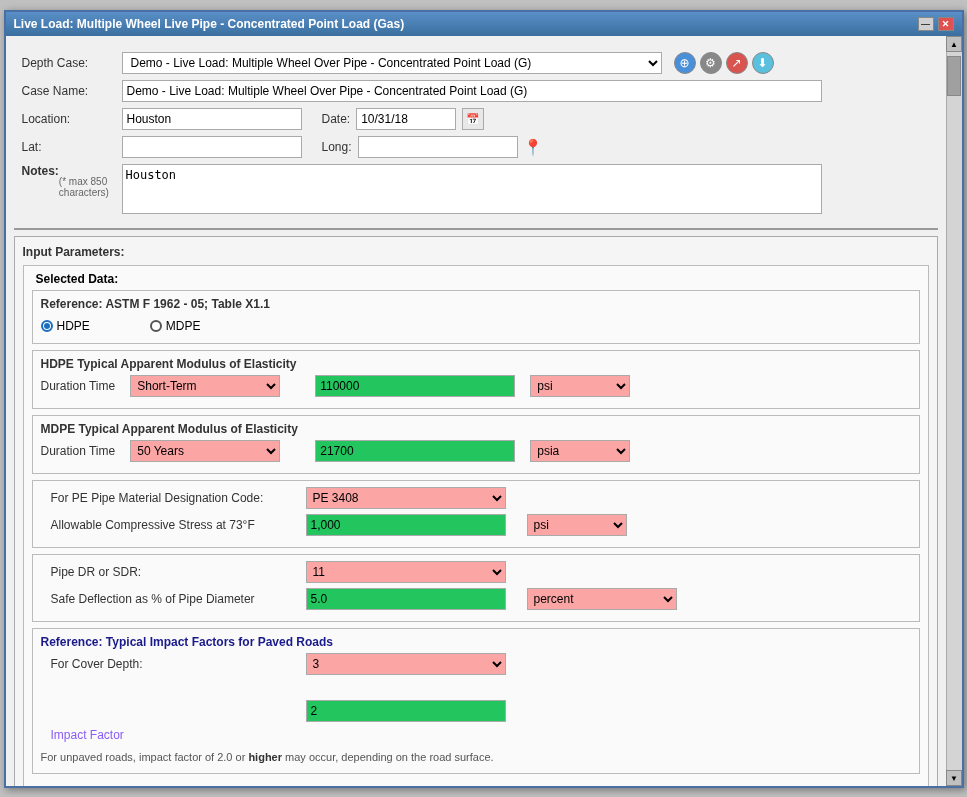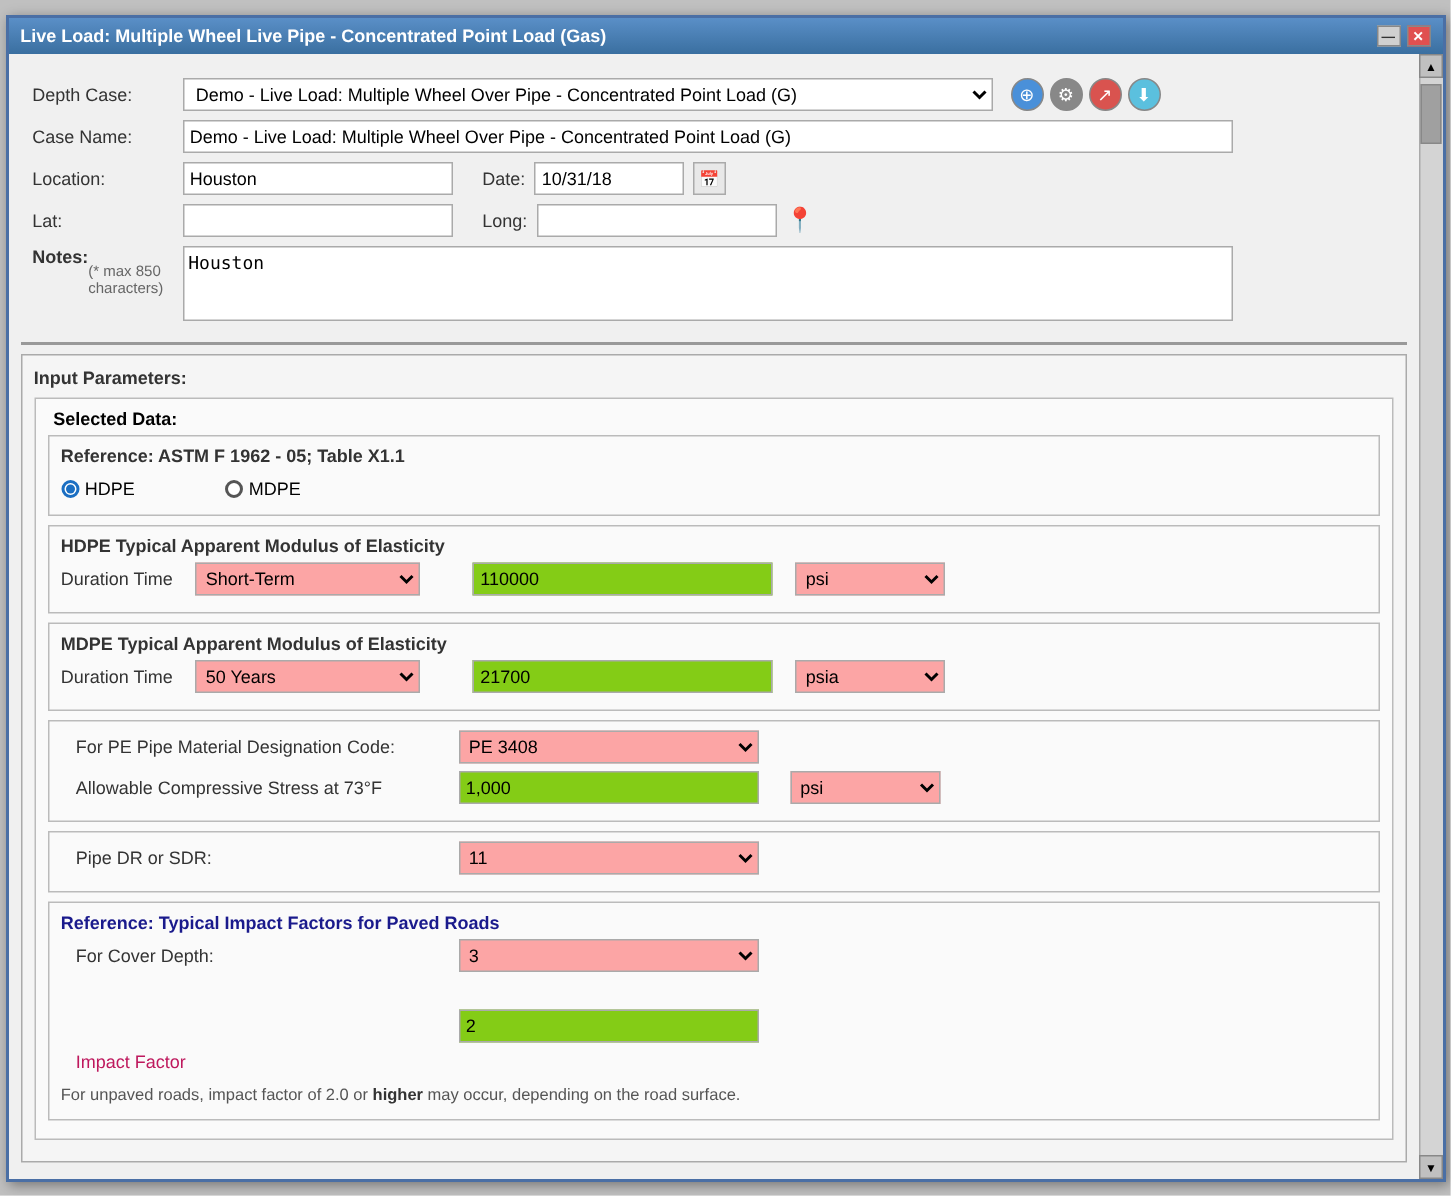--- a/index.html
+++ b/index.html
@@ -244,21 +244,21 @@
     .param-row {
       display: flex;
       align-items: center;
       margin-bottom: 5px;
       gap: 15px;
     }
     .param-input {
       width: 200px;
       height: 22px;
       border: 1px solid #aaa;
-      background: #84cc16;
+      background: #22c55e;
       padding: 2px 4px;
       font-size: 12px;
     }
     .param-select {
       height: 22px;
       border: 1px solid #aaa;
       background: #fca5a5;
       padding: 1px 2px;
       font-size: 12px;
       cursor: pointer;
@@ -271,21 +271,21 @@
       color: #333;
     }
 
     .sub-label {
       font-size: 12px;
       color: #333;
       padding-left: 10px;
       min-width: 250px;
     }
 
-    .orange-text { color: #be185d; margin-top: 48px; }
+    .orange-text { color: #8b5cf6; margin-top: 48px; }
 
     .note-text {
       font-size: 11px;
       color: #555;
       padding: 4px 0;
     }
     .note-text .or-higher {
       font-weight: bold;
       color: #333;
     }
@@ -462,20 +462,28 @@
             <div class="param-row">
               <span class="sub-label">Pipe DR or SDR:</span>
               <select class="param-select large">
                 <option>11</option>
                 <option>13.5</option>
                 <option>17</option>
                 <option>21</option>
                 <option>26</option>
               </select>
             </div>
+            <div class="param-row">
+              <span class="sub-label">Safe Deflection as % of Pipe Diameter</span>
+              <input type="text" class="param-input" value="5.0" style="">
+              <select class="param-select medium" style="margin-left:6px;">
+                <option>percent</option>
+                <option>%</option>
+              </select>
+            </div>
           </div>
 
           <div class="group-border">
             <div class="group-header">Reference: Typical Impact Factors for Paved Roads</div>
             <div class="param-row">
               <span class="sub-label">For Cover Depth:</span>
               <select class="param-select large">
                 <option>3</option>
                 <option>4</option>
                 <option>5</option>

